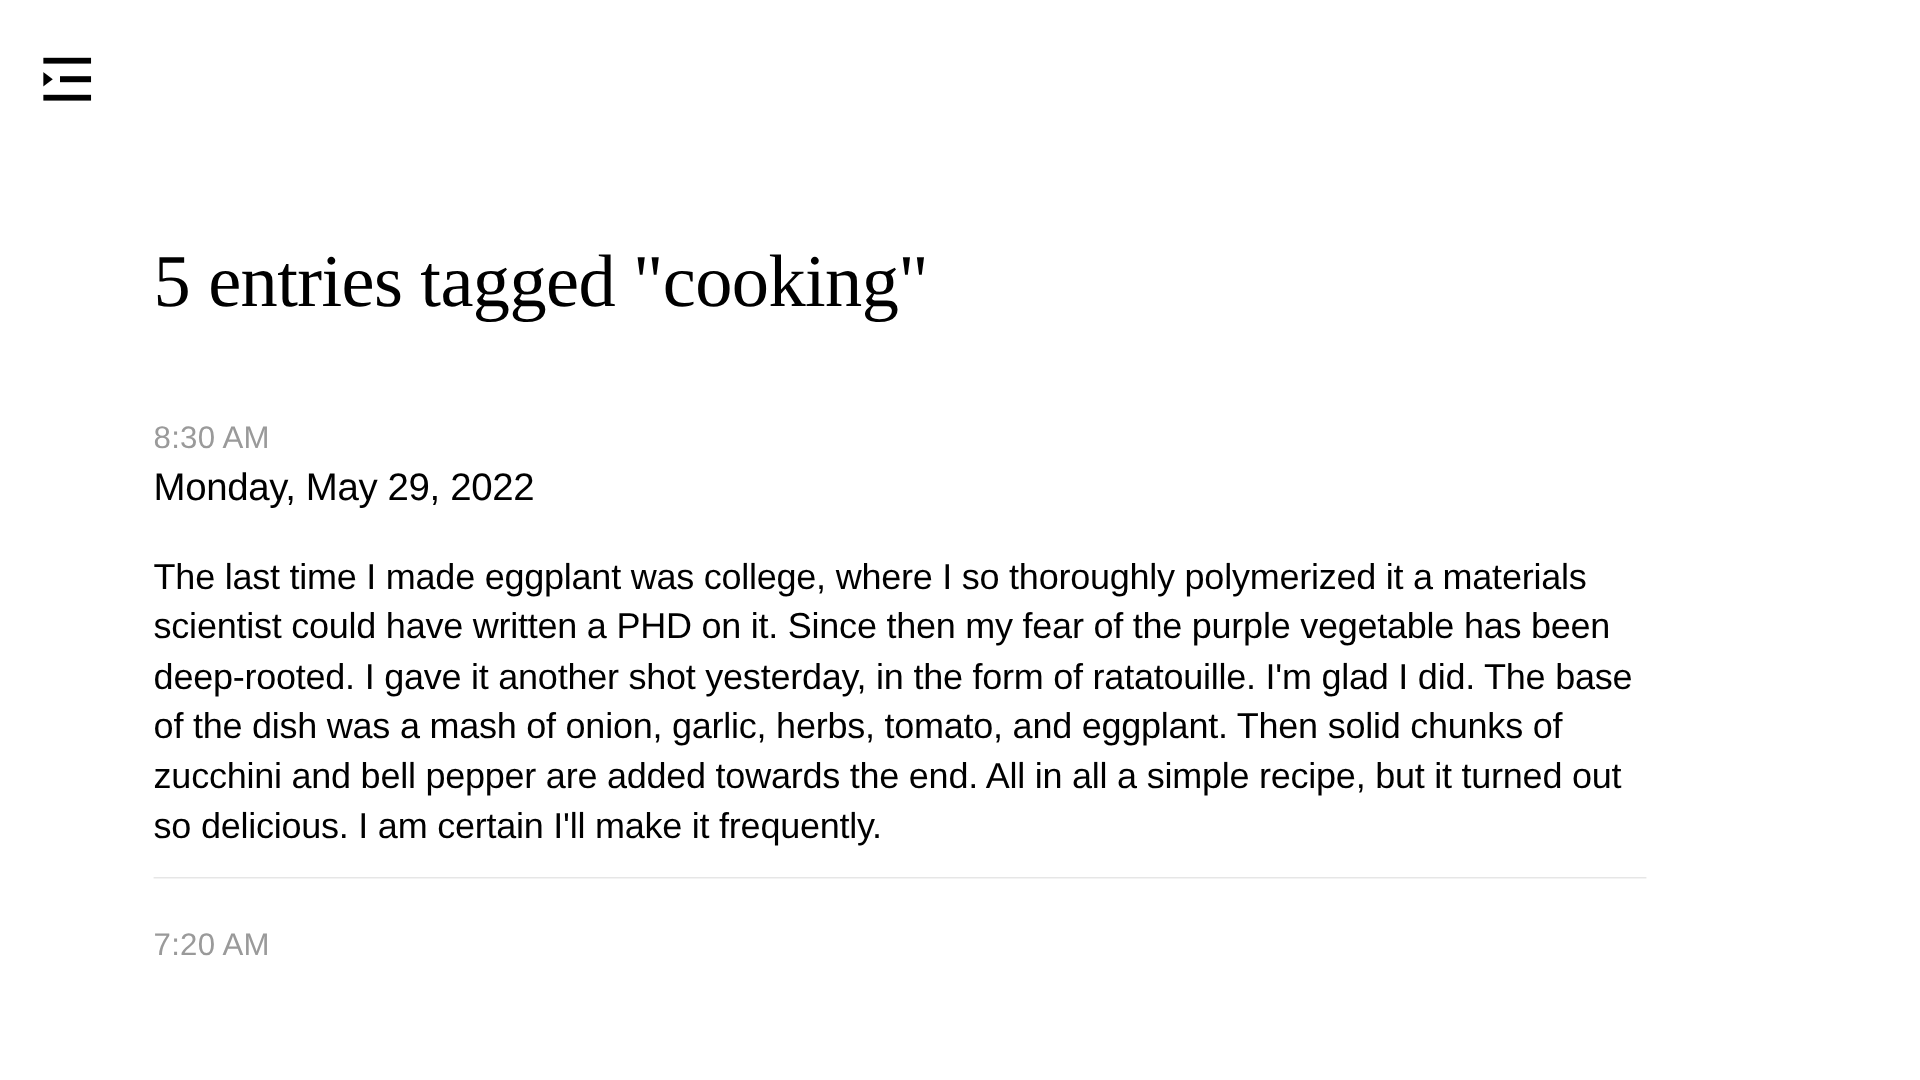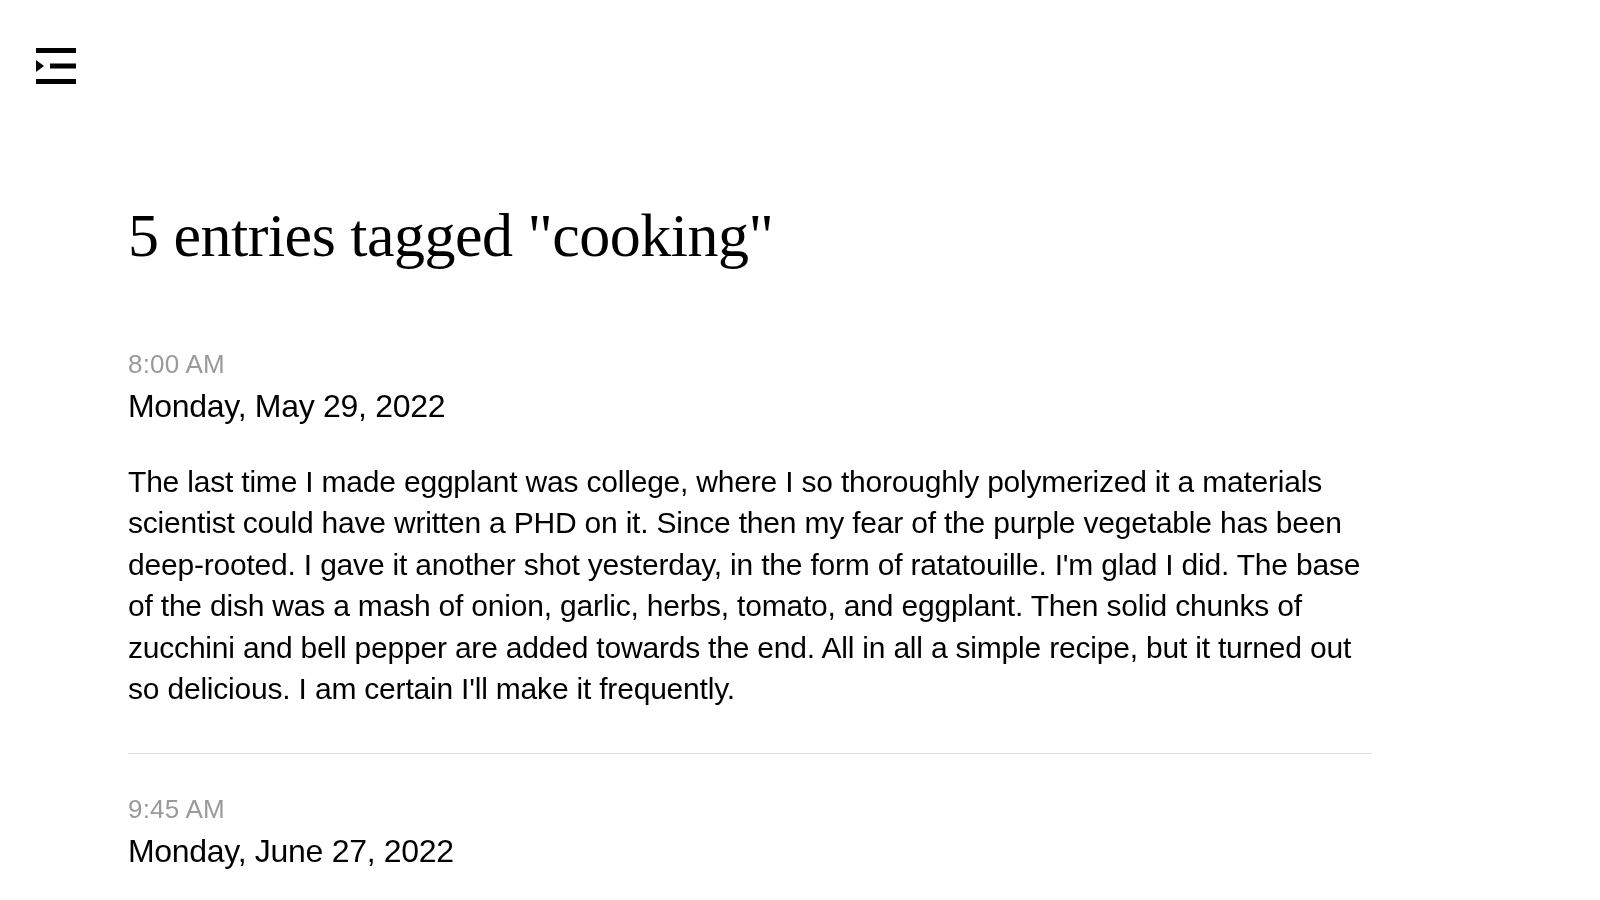--- a/index.html
+++ b/index.html
@@ -58,21 +58,21 @@
       color: #000000;
       font-weight: 500;
       margin-bottom: 36px;
       letter-spacing: -0.3px;
     }
     .entry-body {
       font-size: 30px;
       line-height: 1.38;
       color: #000000;
       font-weight: 400;
-      margin-bottom: 44px;
+      margin-bottom: 22px;
       letter-spacing: -0.2px;
     }
     .divider {
       border: none;
       border-top: 1px solid #e0e0e0;
       margin: 0 0 40px 0;
     }
   </style>
 </head>
 <body>
@@ -85,25 +85,24 @@
       <rect x="14" y="15.5" width="26" height="5" fill="#000000"></rect>
       <rect x="0" y="31" width="40" height="5" fill="#000000"></rect>
     </svg>
   </span>
 </div>
 
 <div class="content">
   <h1 class="page-title">5 entries tagged "cooking"</h1>
 
   <article class="entry">
-    <div class="entry-time">8:00 AM</div>
+    <div class="entry-time">8:30 AM</div>
     <div class="entry-date">Monday, May 29, 2022</div>
     <div class="entry-body">The last time I made eggplant was college, where I so thoroughly polymerized it a materials scientist could have written a PHD on it. Since then my fear of the purple vegetable has been deep-rooted. I gave it another shot yesterday, in the form of ratatouille. I'm glad I did. The base of the dish was a mash of onion, garlic, herbs, tomato, and eggplant. Then solid chunks of zucchini and bell pepper are added towards the end. All in all a simple recipe, but it turned out so delicious. I am certain I'll make it frequently.</div>
   </article>
 
   <hr class="divider">
 
   <article class="entry">
-    <div class="entry-time">9:45 AM</div>
-    <div class="entry-date">Monday, June 27, 2022</div>
+    <div class="entry-time">7:20 AM</div>
 
   </article>
 </div>
 
 </body></html>

